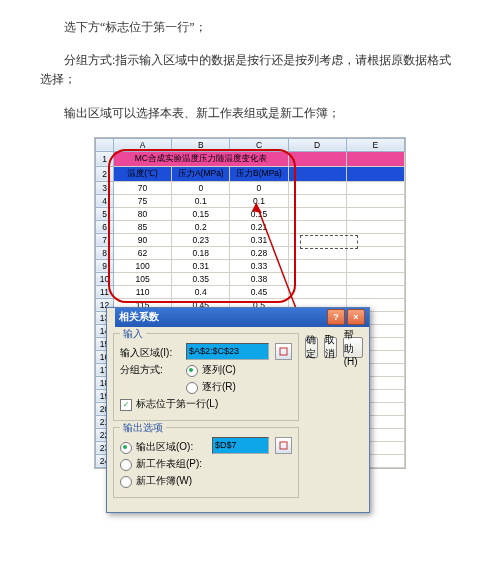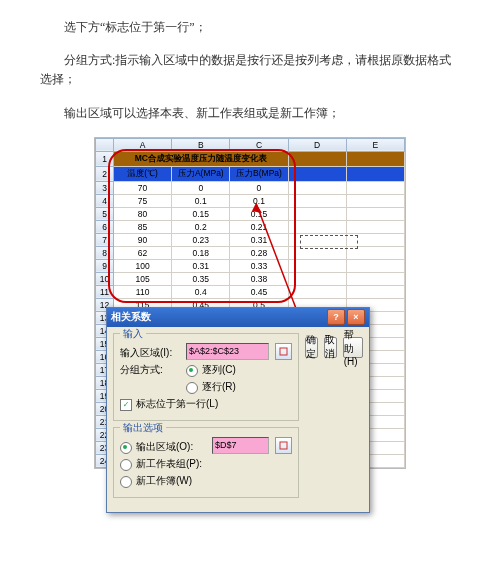--- a/index.html
+++ b/index.html
@@ -19,21 +19,21 @@
     border: 1px solid #bbb; background: #fff; font-family: Arial, sans-serif;
     font-size: 8.5px; color: #000;
   }
   .excel table { border-collapse: collapse; width: 100%; table-layout: fixed; }
   .excel th.rowh, .excel th.colh {
     background: linear-gradient(#f0f5fb, #d8e3f0);
     border: 1px solid #9db4cc; font-weight: normal; text-align: center; padding: 1px;
   }
   .excel th.rowh { width: 18px; }
   .excel td { border: 1px solid #d4d0c8; padding: 1px 2px; text-align: center; height: 10px; }
-  .excel .title-row td { background: #a16207; font-weight: bold; }
+  .excel .title-row td { background: #ec4899; font-weight: normal; }
   .excel .hdr td { background: #1d4ed8; }
   .rounded-hi {
     position: absolute; left: 14px; top: 12px; width: 184px; height: 150px;
     border: 2px solid #c00; border-radius: 18px; pointer-events: none;
   }
   .dashsel {
     position:absolute; left:206px; top:98px; width:56px; height:12px;
     border:1px dashed #555; pointer-events:none;
   }
   .arrow { position: absolute; right: 66px; top: 60px; pointer-events: none; }
@@ -41,38 +41,38 @@
     position: absolute; left: 12px; top: 170px; width: 262px;
     border: 1px solid #5a7bad;
     box-shadow: 2px 2px 6px rgba(0,0,0,0.4);
     background: #ece9d8;
     font-family: "Tahoma","SimSun", sans-serif; font-size: 10px; color: #000;
   }
   .titlebar {
     height: 19px;
     background: linear-gradient(#3a76d6, #2459b5);
     display: flex; align-items: center; padding: 0 4px;
-    color: #fff; font-weight: bold;
+    color: #fff; font-weight: bold; margin-left: 8px;
   }
   .titlebar .spacer { flex: 1; }
   .tbtn {
     width: 16px; height: 14px; margin-left: 2px;
     background: linear-gradient(#f7a07a,#e2683e);
     border: 1px solid #9a4a2a; border-radius: 2px;
     display: flex; align-items: center; justify-content: center;
     color: #fff; font-size: 9px; line-height: 1;
   }
   .dlg-body { display: flex; padding: 6px 6px 8px 6px; gap: 6px; }
   .dlg-left { flex: 1; }
   .grp { border: 1px solid #c0c0b0; padding: 6px 6px 6px 6px; margin-bottom: 6px; position: relative; }
   .grp-title { position: absolute; top: -7px; left: 6px; background: #ece9d8; padding: 0 3px; color: #2a55a5; }
   .row { display: flex; align-items: flex-end; margin: 3px 0; gap: 4px; }
   .row .lbl { width: 62px; }
   .txtbox {
-    flex: 1; height: 15px; border: 1px inset #aaa; background: #f9a8d4;
+    flex: 1; height: 15px; border: 1px inset #aaa; background: #0ea5e9;
     padding: 0 2px; font-size: 9px; display: flex; align-items: center;
   }
   .pick {
     width: 15px; height: 15px; border: 1px solid #999;
     background: linear-gradient(#fff,#d8e3f0); margin-left: 2px;
     display: flex; align-items: center; justify-content: center;
   }
   .radio { width: 10px; height: 10px; border: 1px solid #777; border-radius: 50%; background: #fff; display:inline-block; position:relative; }
   .radio.sel::after { content:""; position:absolute; left:2px; top:2px; width:4px; height:4px; background:#2a5; border-radius:50%; }
   .chk { width: 10px; height: 10px; border: 1px solid #777; background: #fff; display:inline-flex; align-items:center; justify-content:center; font-size:8px; color:#2a5; }

